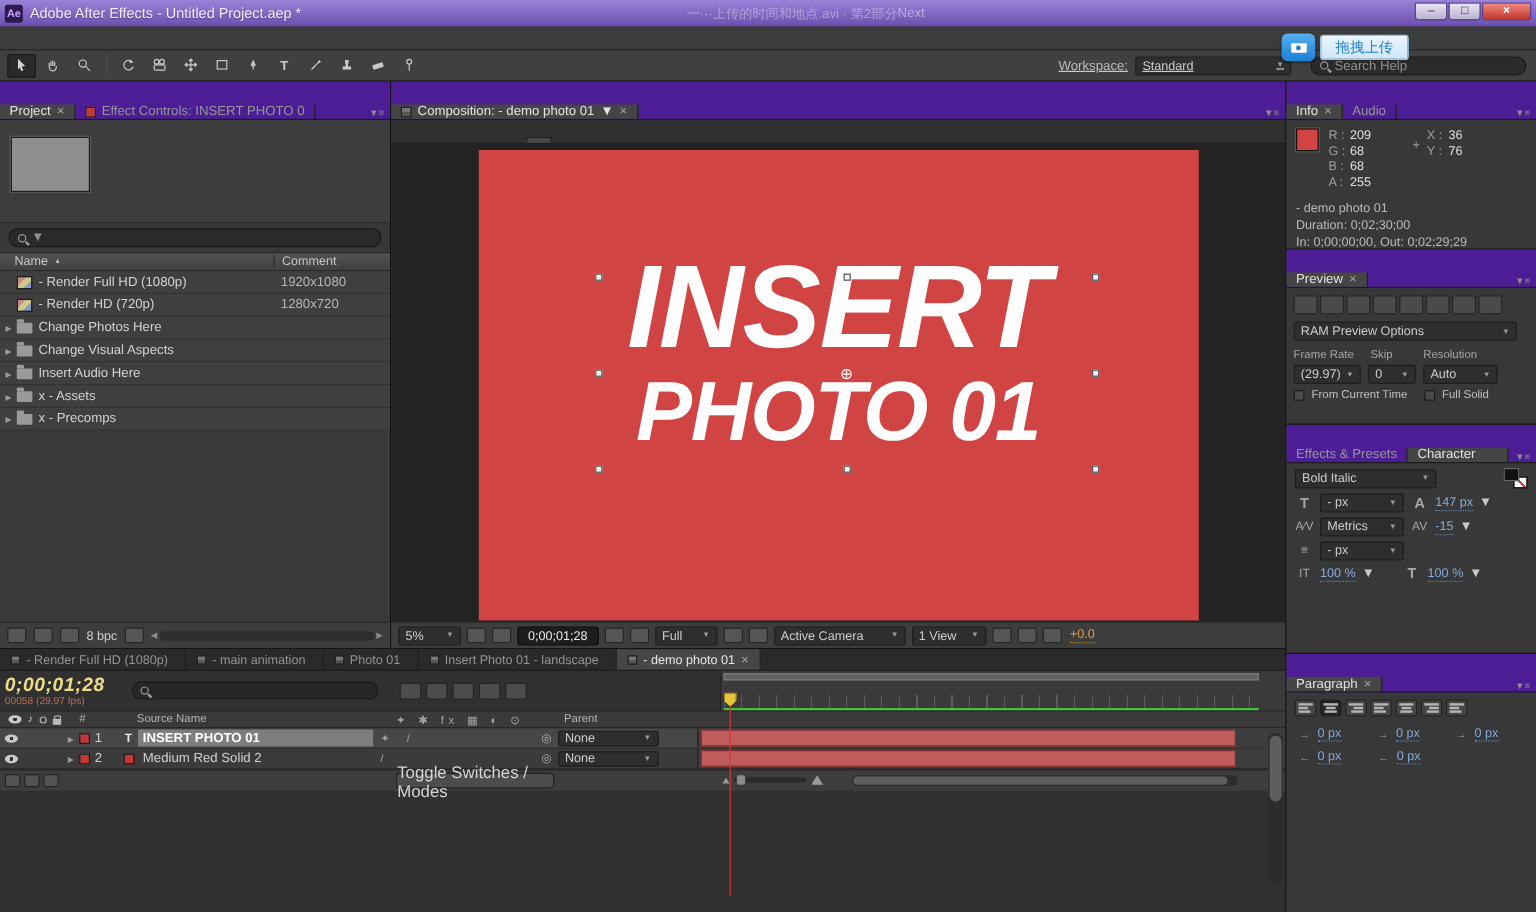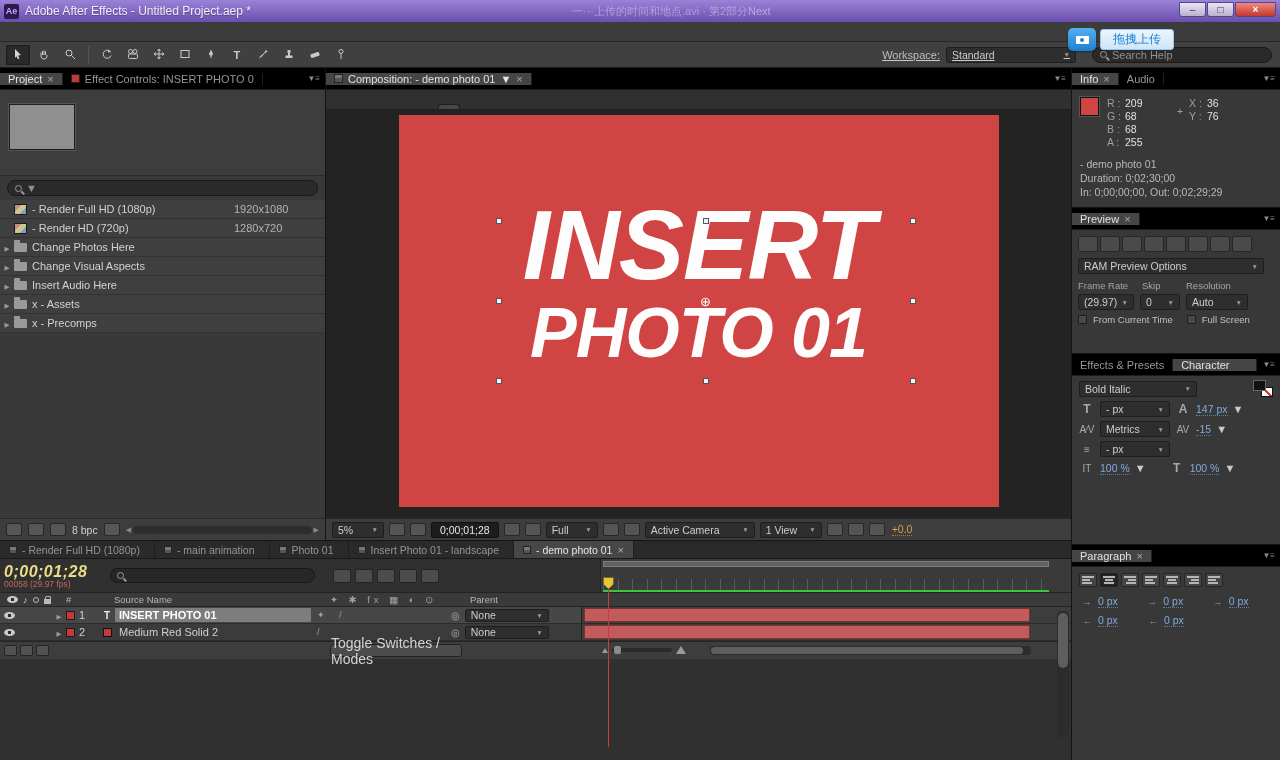--- a/index.html
+++ b/index.html
@@ -43,21 +43,21 @@
 
 
 .main{display:grid;grid-template-columns:325px 745px 208px;grid-template-rows:472px 219px;gap:1px;height:692px;background:#141414;}
 .panel{background:#383838;overflow:hidden;position:relative;}
 .project-panel{grid-area:1/1/2/2;display:flex;flex-direction:column;}
 .comp-panel{grid-area:1/2/2/3;display:flex;flex-direction:column;}
 .right-col{grid-area:1/3/3/4;display:flex;flex-direction:column;gap:1px;background:#141414;}
 .timeline-panel{grid-area:2/1/3/3;display:flex;flex-direction:column;}
 
 
-.tabbar{height:22px;background:#000000;display:flex;align-items:center;border-bottom:1px solid #1c1c1c;flex:0 0 auto;}
+.tabbar{height:32px;background:#4c1d95;display:flex;align-items:flex-end;border-bottom:1px solid #1c1c1c;flex:0 0 auto;}
 .tab{display:flex;align-items:center;gap:5px;padding:0 8px;font-size:11px;color:#969696;border-right:1px solid #1f1f1f;white-space:nowrap;overflow:hidden;}
 .tab.active{background:#454545;color:#e2e2e2;}
 .tab-x{font-size:11px;color:#aaa;}
 .panel-menu{margin-left:auto;padding:0 5px;color:#8c8c8c;font-size:8px;display:flex;align-items:center;flex:0 0 auto;}
 .tab-icon{width:9px;height:9px;background:linear-gradient(#777 50%,#555 50%);border:1px solid #222;flex:0 0 auto;}
 .tab-swatch{width:9px;height:9px;background:#c03a3a;border:1px solid #222;flex:0 0 auto;}
 
 
 .proj-preview{height:86px;background:#3d3d3d;border-bottom:1px solid #2a2a2a;padding:14px 0 0 9px;flex:0 0 auto;}
 .thumb{width:66px;height:46px;background:#8f8f8f;border:1px solid #1e1e1e;box-shadow:0 0 0 1px #555;}
@@ -361,20 +361,27 @@
       </div>
       <div class="proj-preview">
         <div class="thumb"></div>
       </div>
       <div class="proj-search">
         <span class="search-field">
           <span class="mag"></span>
           <span class="caret">▼</span>
         </span>
       </div>
+      <div class="proj-header">
+        <span class="ph-name">
+          <span>Name</span>
+          <span class="ph-sort">▲</span>
+        </span>
+        <span class="ph-comment">Comment</span>
+      </div>
       <div class="proj-rows">
         <div class="proj-row" data-icon="comp">
             <span class="row-expand"></span>
             <span class="pi comp-icon"></span>
 
             <span class="pi-label">- Render Full HD (1080p)</span>
             <span class="pi-comment">1920x1080</span>
           </div>
           <div class="proj-row" data-icon="comp">
             <span class="row-expand"></span>
@@ -583,21 +590,21 @@
           </span>
           <span class="sel w62">
             <span>Auto</span>
             <span class="caret">▼</span>
           </span>
         </div>
         <div class="pv-row">
           <span class="chk"></span>
           <span class="pv-check-label">From Current Time</span>
           <span class="chk"></span>
-          <span class="pv-check-label">Full Screen</span>
+          <span class="pv-check-label">Full Solid</span>
         </div>
       </div>
 
       <div class="panel char-panel">
         <div class="tabbar">
           <span class="tab">
               <span>Effects &amp; Presets</span>
             </span>
           <span class="tab active" style="flex:1">
               <span>Character</span>

